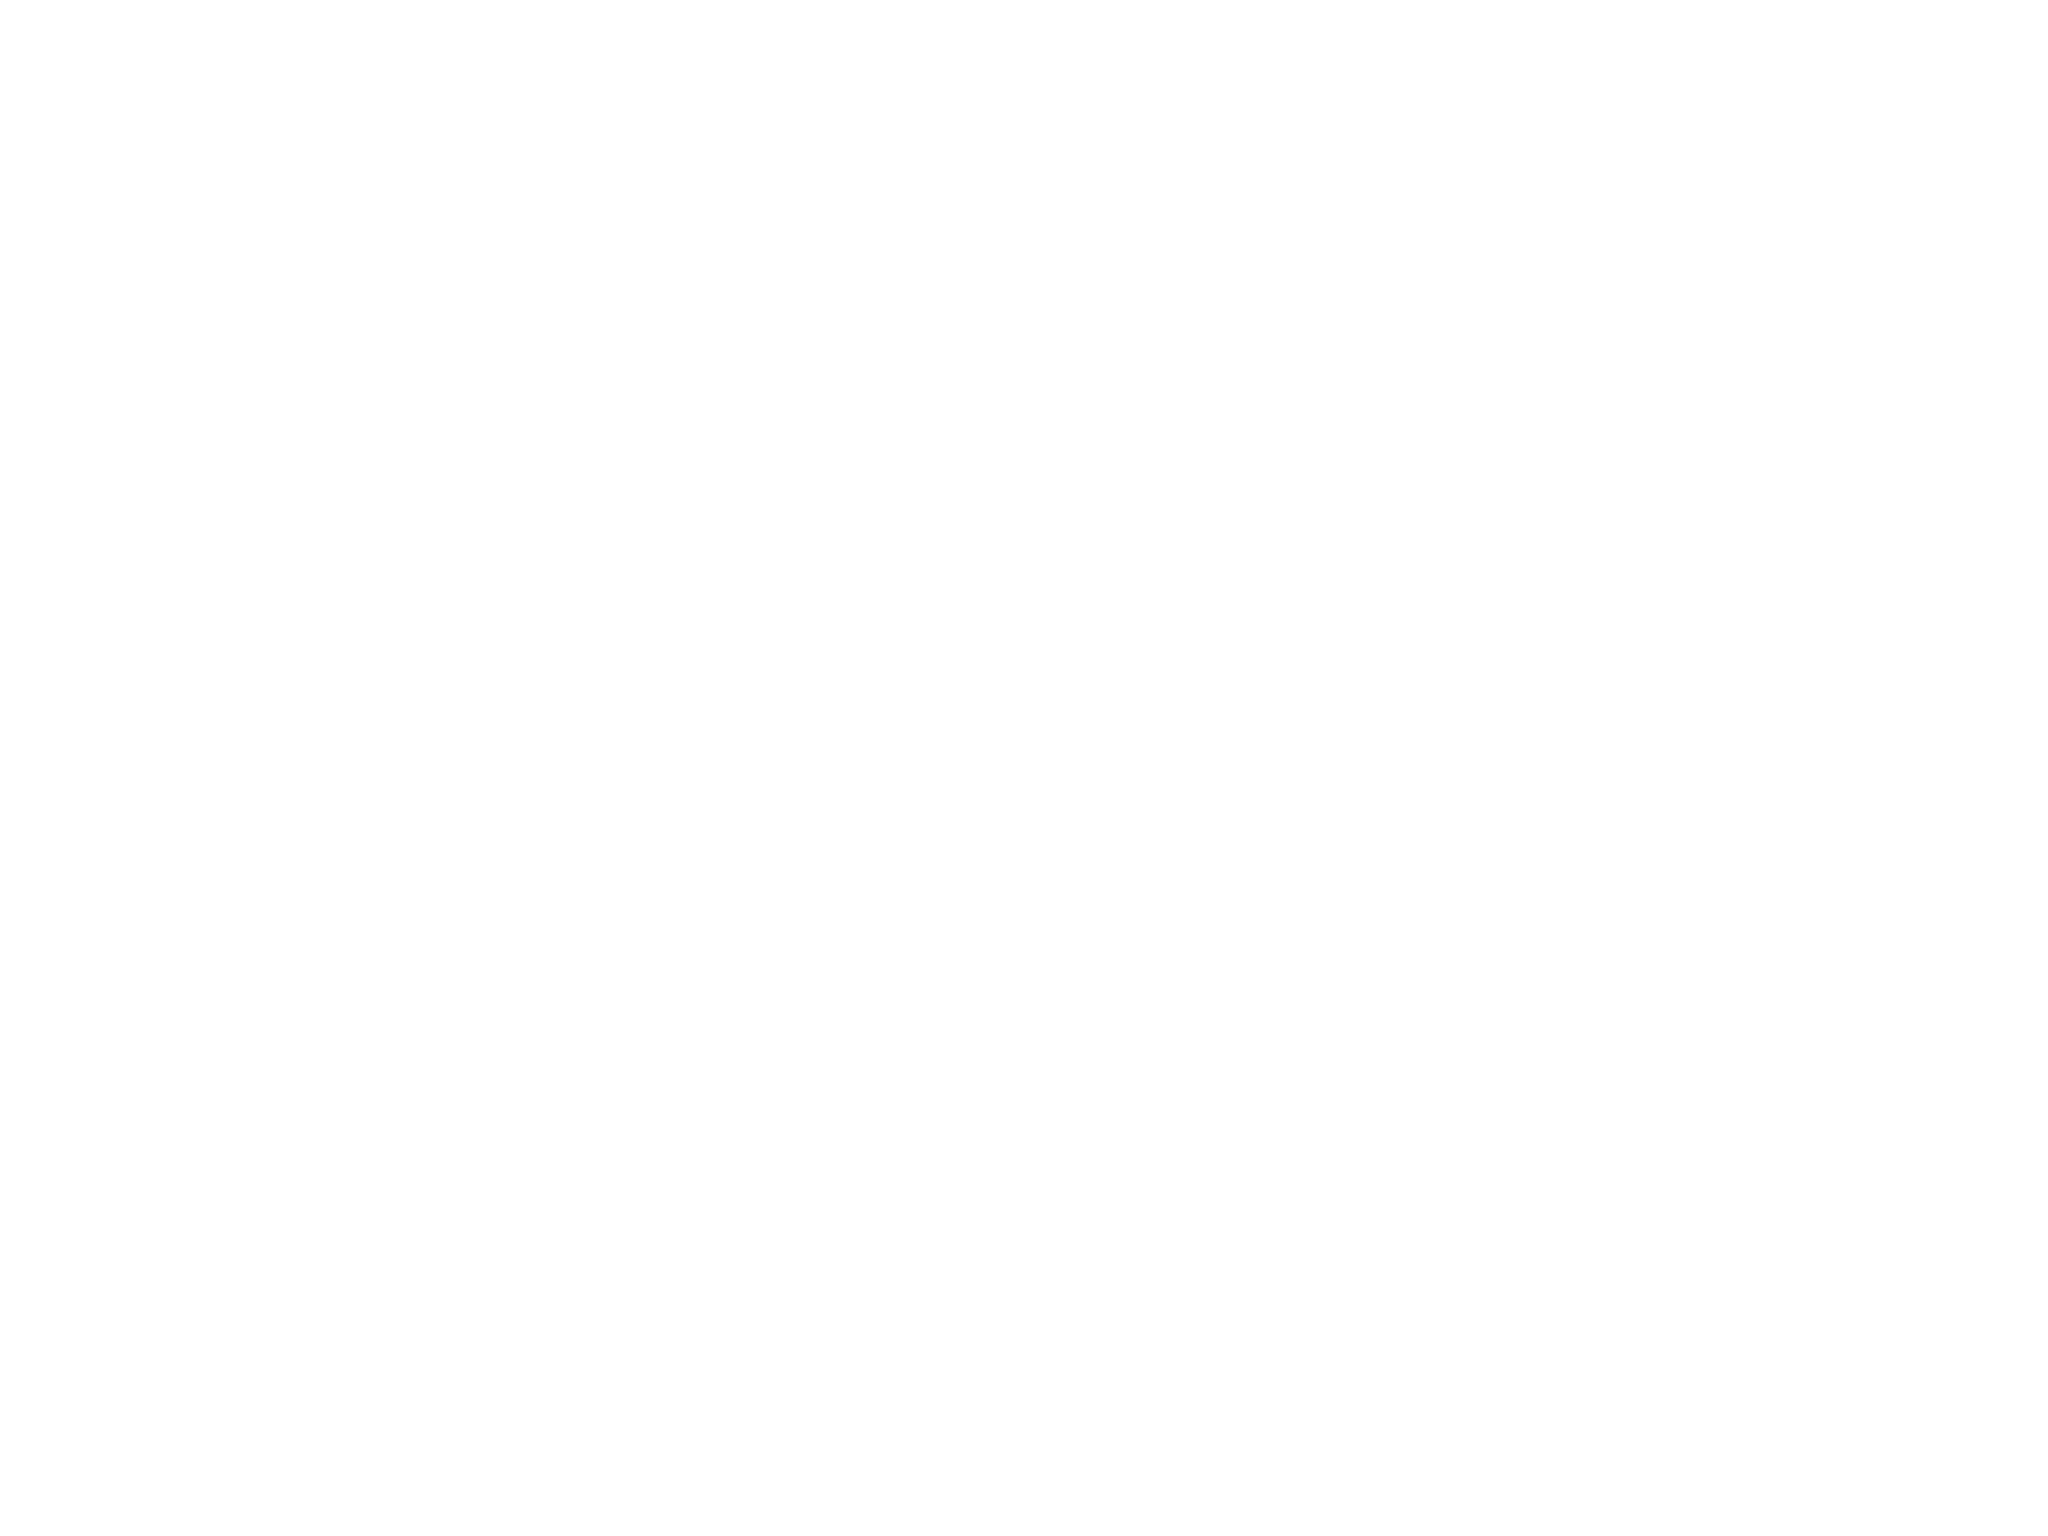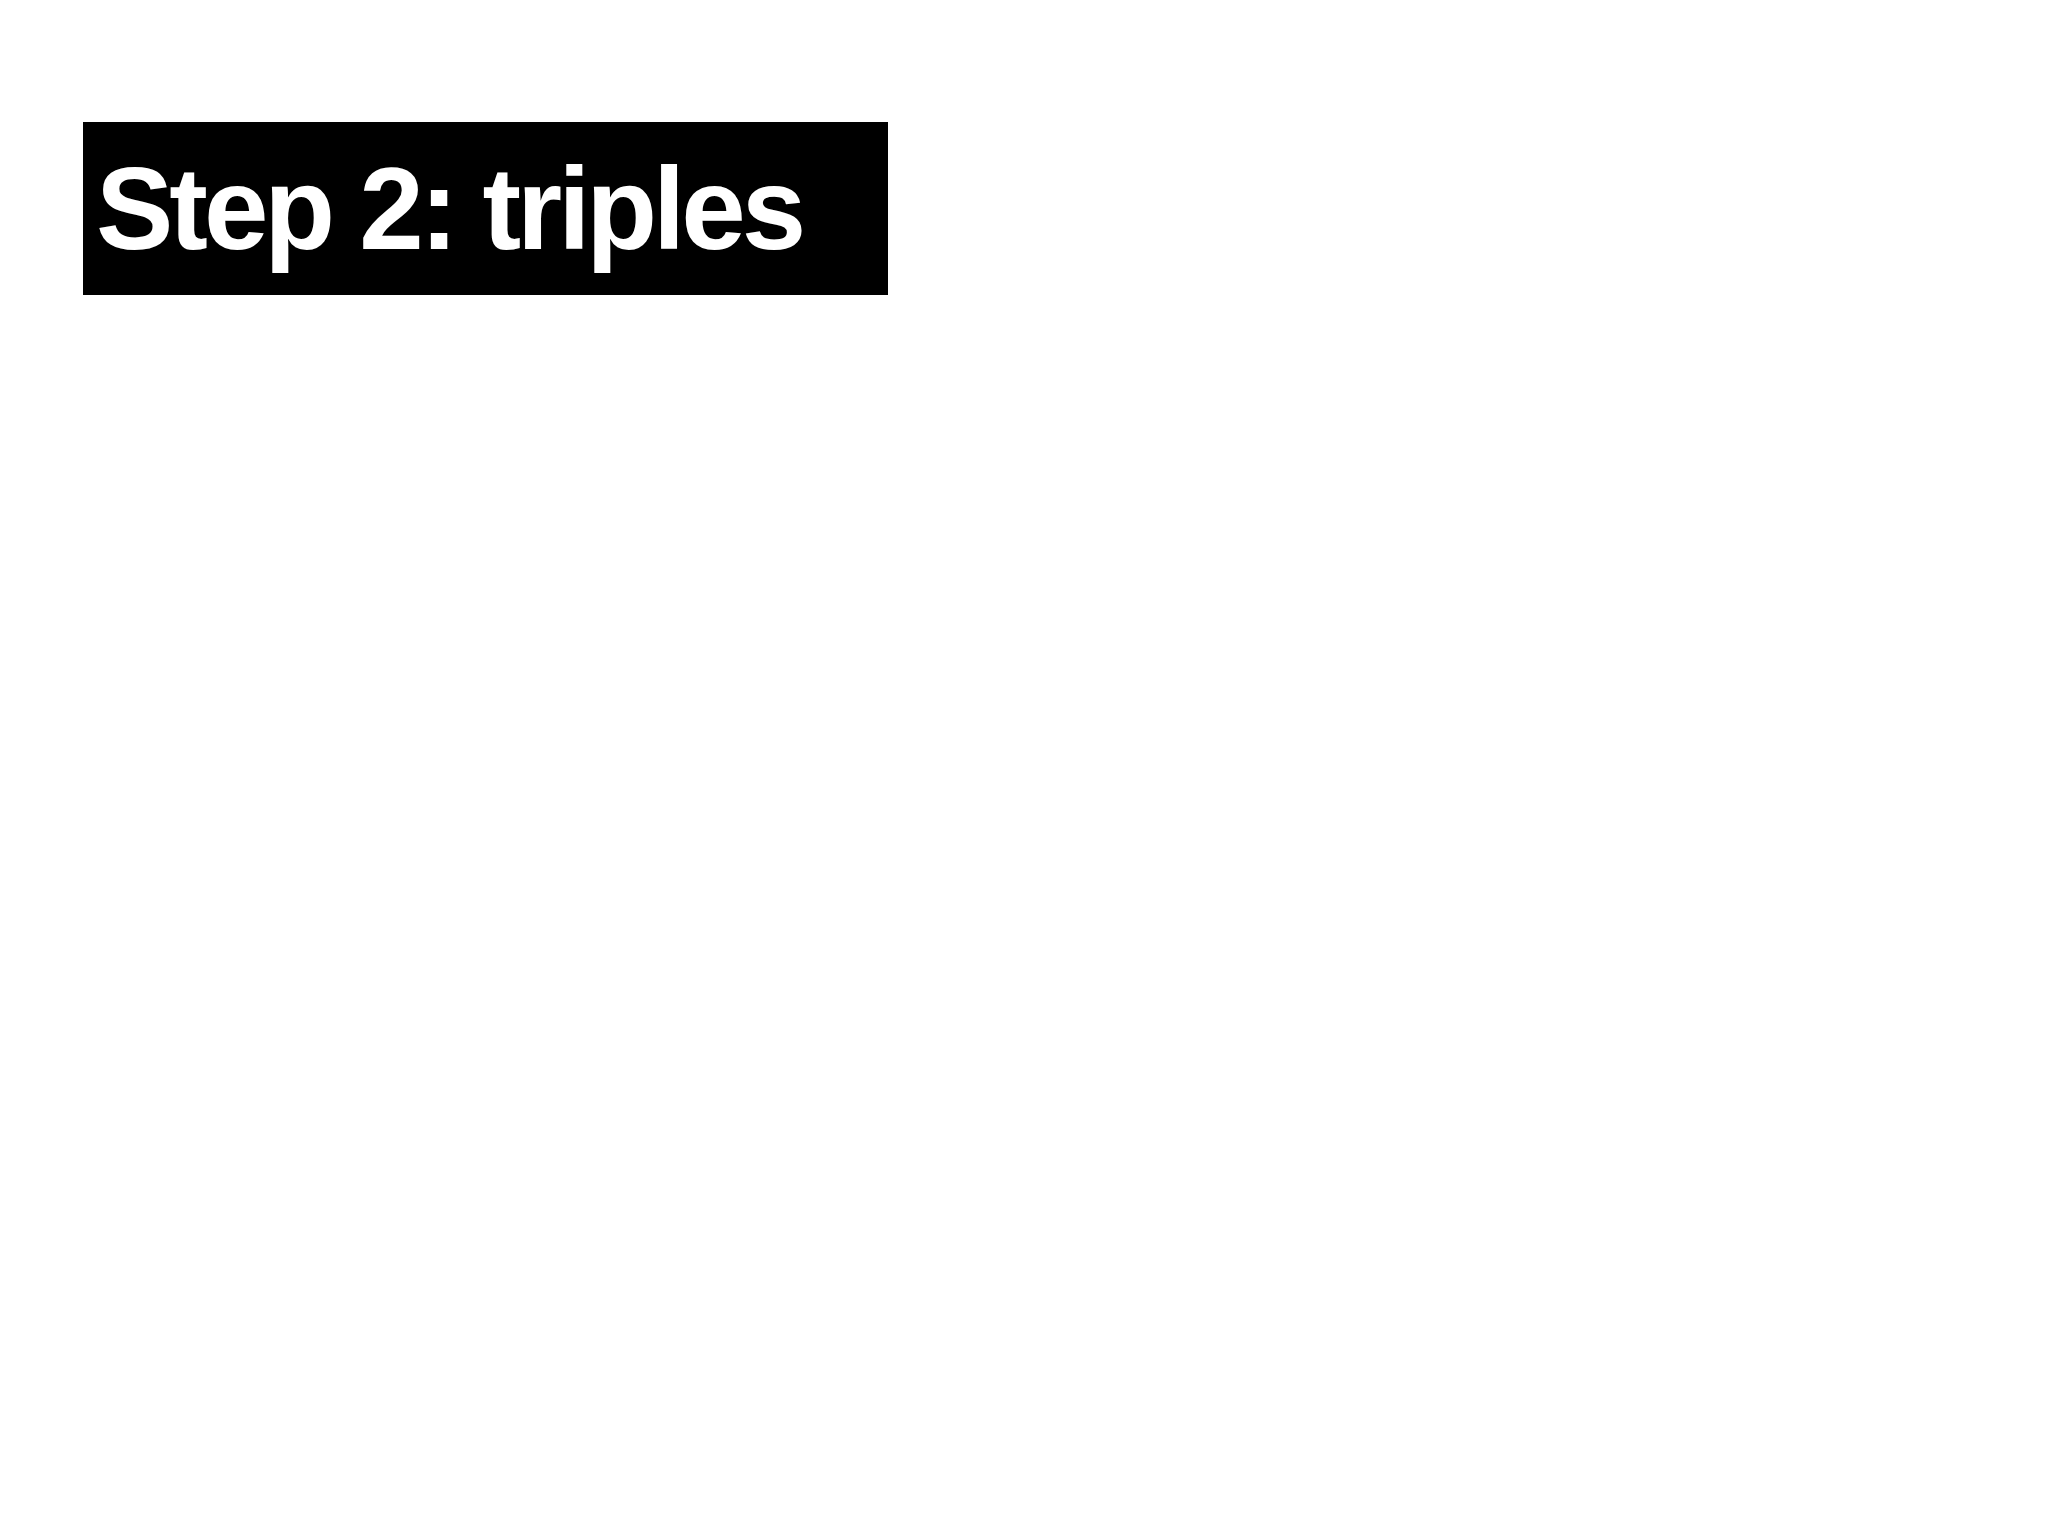--- a/index.html
+++ b/index.html
@@ -68,23 +68,20 @@
   .at-sign {
     font-size: 54px;
     letter-spacing: 0;
   }
 </style>
 </head>
 <body>
 
 <div id="slide">
 
-  <div id="title-block">
-    <span>Step 2: triples</span>
-  </div>
 
   <svg id="diagram-svg" width="2048" height="1536" viewBox="0 0 2048 1536">
 
      <uri3> --&gt;
     <g>
       <circle class="node" cx="621" cy="607" r="134"></circle>
       <circle class="node" cx="1274" cy="606" r="132"></circle>
       <rect class="ink" x="748" y="598" width="360" height="30"></rect>
       <polygon class="ink" points="1055,558 1096,558 1141,612 1096,665 1055,665 1099,612"></polygon>
       <text class="node-label" x="621" y="632">&lt;URI1&gt;</text>

